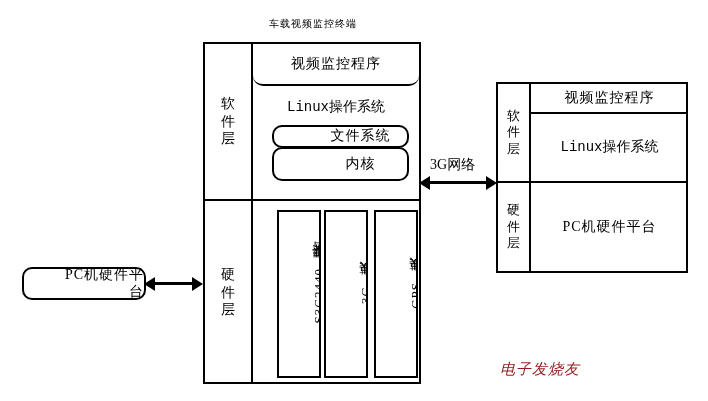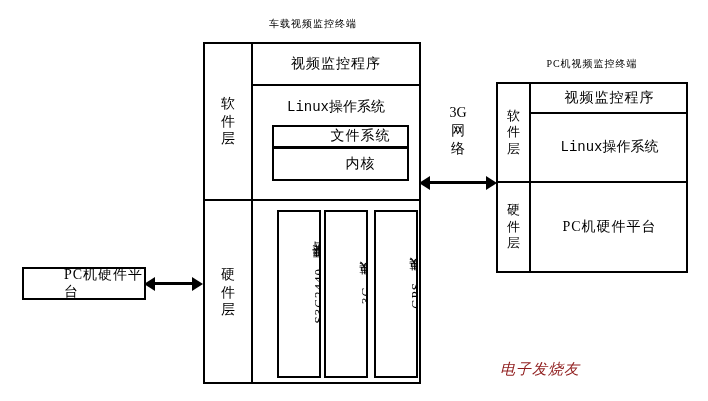--- a/index.html
+++ b/index.html
@@ -32,24 +32,25 @@
   
   .box {
     border: 2px solid #000;
     background: #fff;
     padding-left: 40px;
   }
   .cell {
     display: flex;
     align-items: center;
     justify-content: center;
-    text-align: left;
+    text-align: right;
     font-size: 14px;
     letter-spacing: 1px;
     line-height: 1.15;
+    border-radius: 10px;
   }
   .cell-mono {
     font-family: "Liberation Mono", "DejaVu Sans Mono", monospace;
     font-size: 13px;
     letter-spacing: 0px;
   }
 
   
   .vlabel {
     display: flex;
@@ -89,22 +90,22 @@
     width: 0; height: 0;
     border-top: 7px solid transparent;
     border-bottom: 7px solid transparent;
   }
   .arr-left  { border-right: 11px solid #000; }
   .arr-right { border-left: 11px solid #000; }
 
   
   .netlabel {
     display: flex;
-    flex-direction: column;
-    align-items: center;
+    flex-direction: row;
+    align-items: flex-end;
     justify-content: flex-start;
     font-size: 14px;
     line-height: 1.3;
   }
 
   
   .wm {
     display: flex;
     align-items: baseline;
     gap: 8px;
@@ -191,21 +192,20 @@
     <span>3G</span>
     <span>网</span>
     <span>络</span>
   </div>
   <div>
     <div class="arrow-line" style="left:428px; top:181px; width:62px;"></div>
     <div class="arr-head arr-left" style="left:419px; top:175.5px;"></div>
     <div class="arr-head arr-right" style="left:486px; top:175.5px;"></div>
   </div>
 
-  <div class="abs diagram-title" style="left:496px; top:54px; width:192px;">PC机视频监控终端</div>
 
   <div class="abs box" style="left:496px; top:82px; width:192px; height:191px;"></div>
 
   <div class="abs" style="left:529px; top:82px; width:2px; height:191px; background:#000;"></div>
 
   <div class="abs" style="left:496px; top:181px; width:192px; height:2px; background:#000;"></div>
 
   <div class="abs" style="left:531px; top:112px; width:157px; height:2px; background:#000;"></div>
 
   <div class="abs vlabel" style="left:498px; top:84px; width:31px; height:97px; font-size:13px;">

